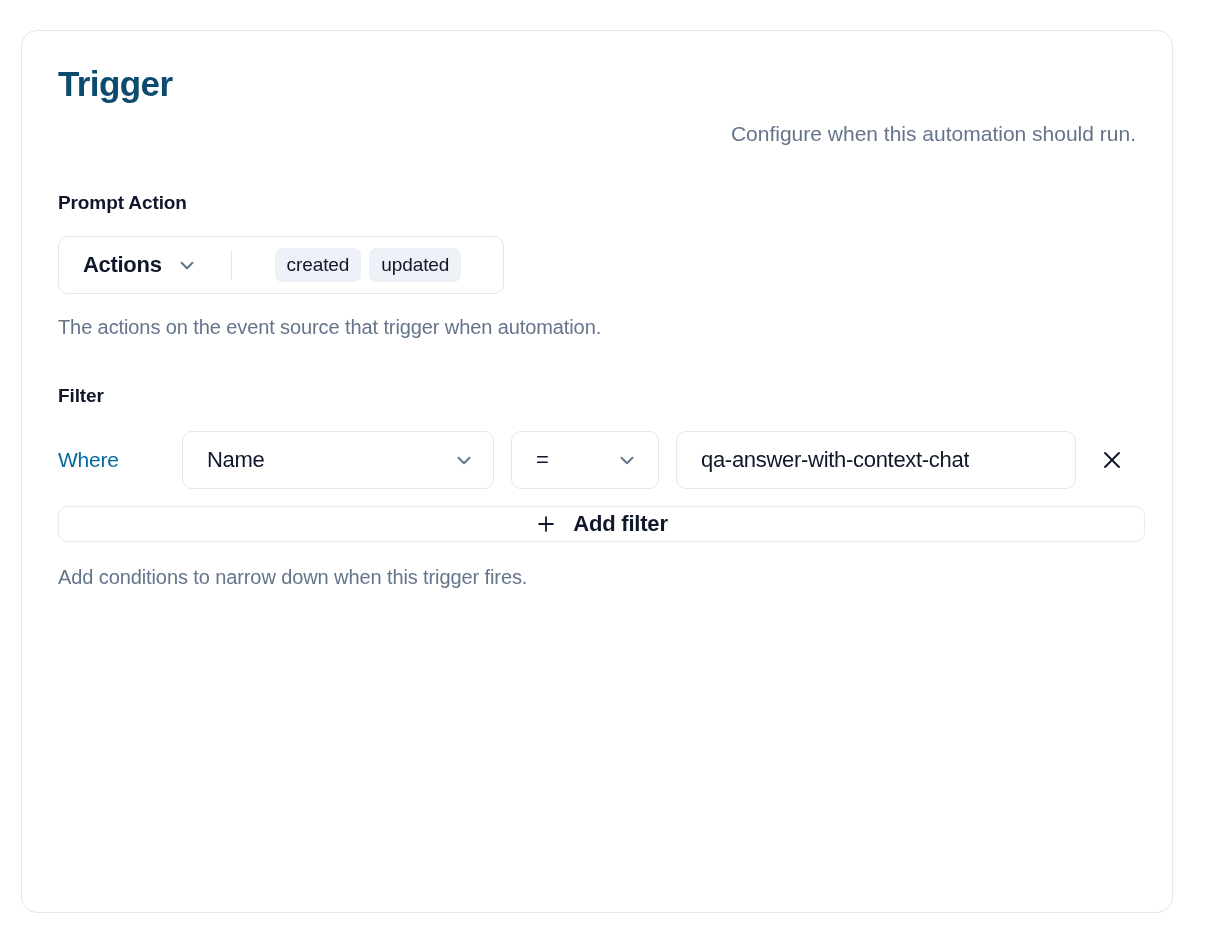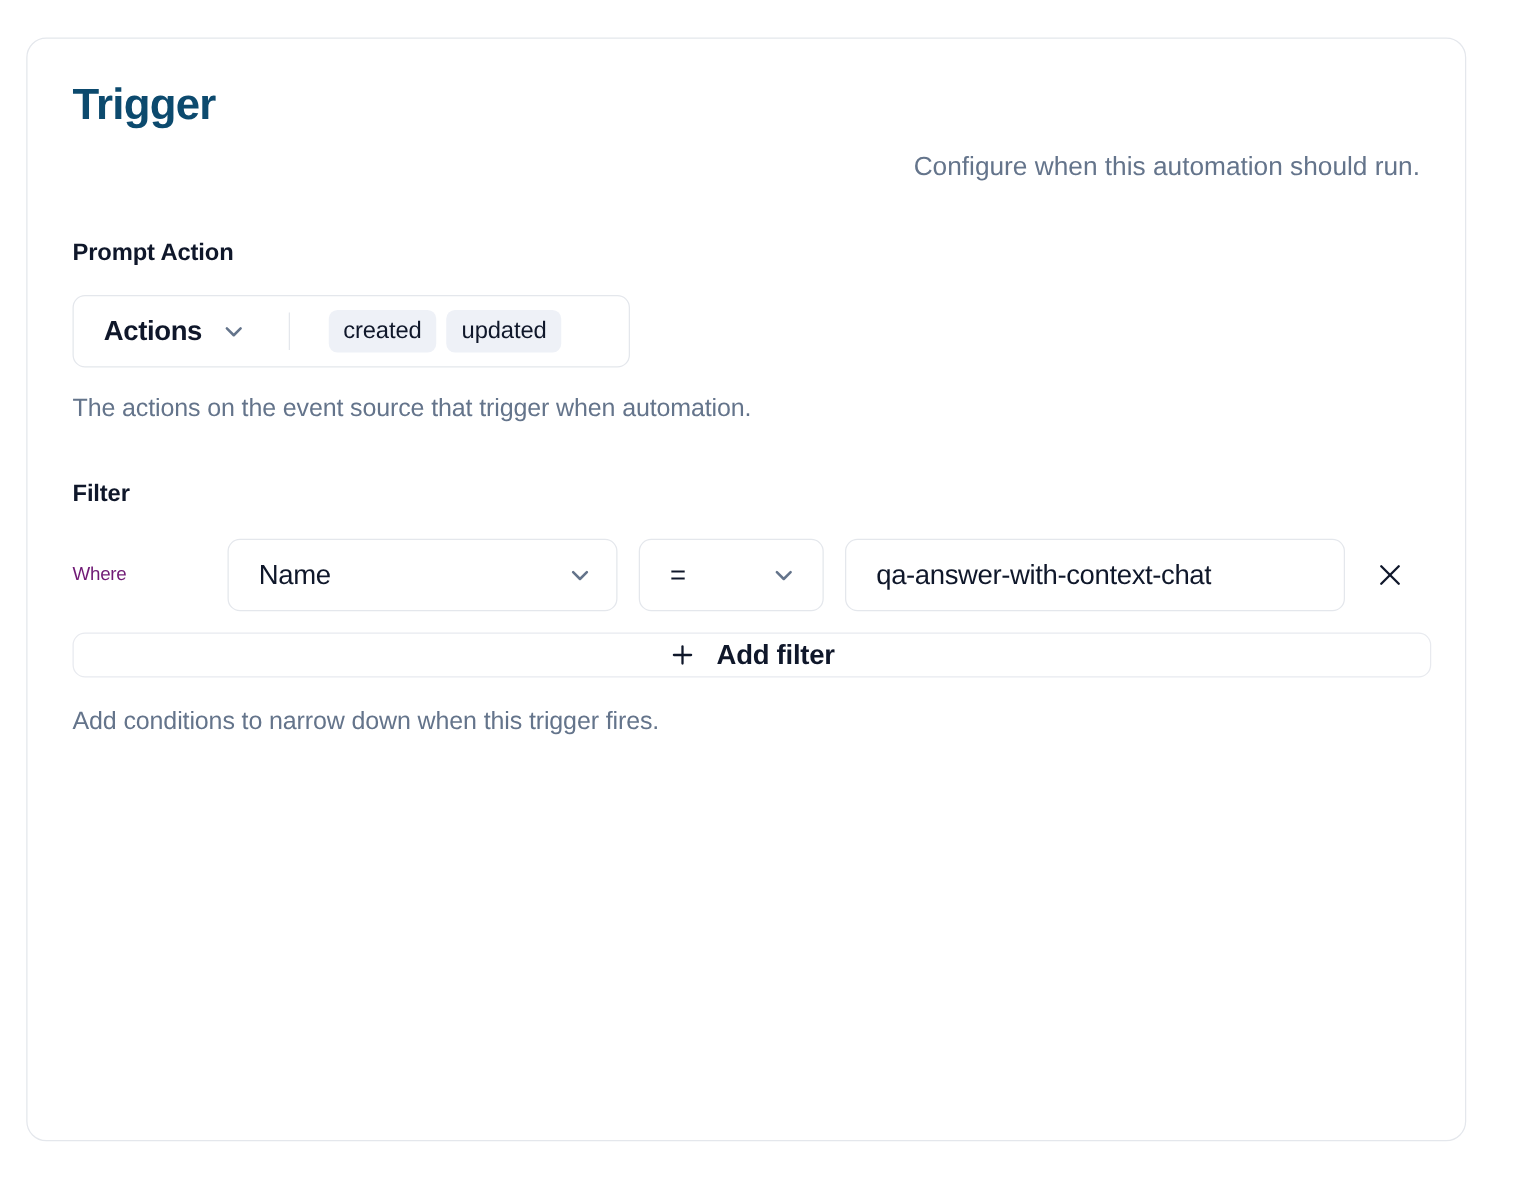--- a/index.html
+++ b/index.html
@@ -124,21 +124,21 @@
     color: #0f172a;
     letter-spacing: -0.3px;
   }
   .vdivider {
     width: 1px;
     height: 30px;
     background: #e4e7ec;
     margin: 0 16px 0 18px;
     flex: none;
   }
-  .chips { display: flex; align-items: center; gap: 8px; }
+  .chips { display: flex; align-items: center; gap: 8px; margin-left: 12px; }
   .chip {
     background: #eef1f7;
     border-radius: 7px;
     padding: 7px 12px 8px 12px;
     font-size: 19px;
     color: #0f172a;
     line-height: 1;
     letter-spacing: -0.1px;
   }
 
@@ -147,22 +147,22 @@
   
   .section-filter { margin-top: 46px; }
 
   .filter-row {
     margin-top: 23px;
     display: flex;
     align-items: center;
     height: 60px;
   }
   .where-label {
-    font-size: 15px;
-    color: #701a75;
+    font-size: 21px;
+    color: #0369a1;
     width: 124px;
     flex: none;
     letter-spacing: -0.2px;
   }
   .fbox {
     height: 58px;
     border: 1px solid #e4e7ec;
     border-radius: 10px;
     background: #ffffff;
     display: flex;

